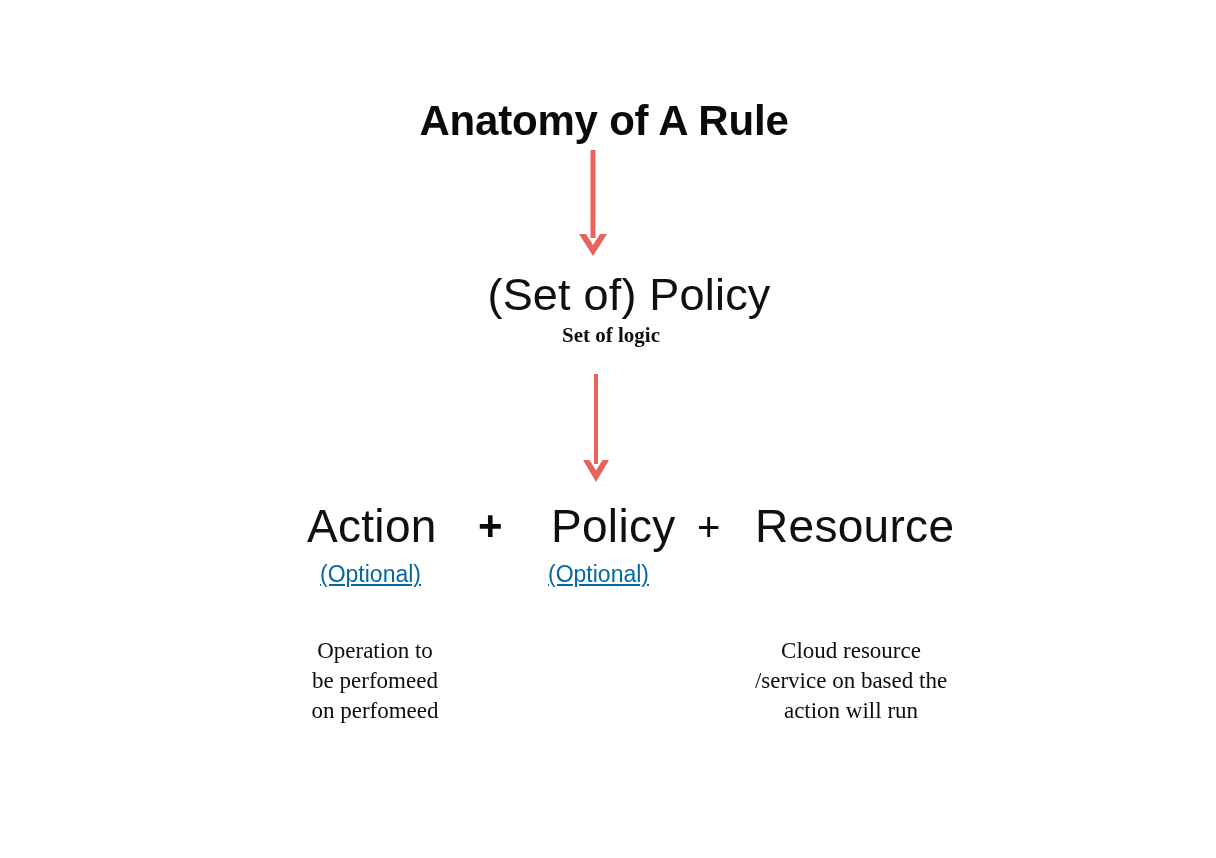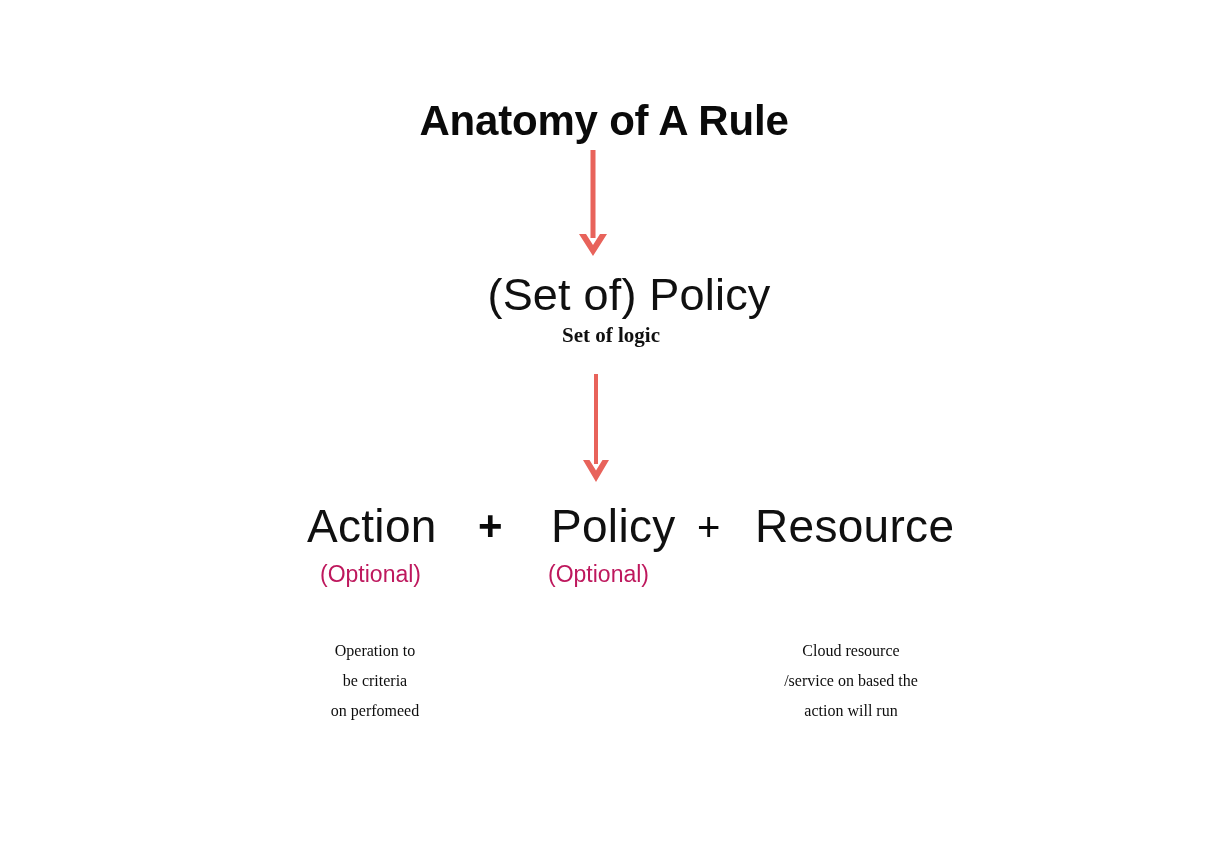--- a/index.html
+++ b/index.html
@@ -117,31 +117,32 @@
     font-weight: 400;
   }
 
   
   .optional {
     position: absolute;
     font-family: "Liberation Sans", sans-serif;
     font-weight: 300;
     font-size: 23px;
     line-height: 1;
-    color: #be185d;
+    color: #0369a1;
     white-space: nowrap;
+    text-decoration: underline;
   }
   .optional-action { left: 320px; top: 563px; }
   .optional-filter { left: 548px; top: 563px; }
 
   
   .desc {
     position: absolute;
     font-family: "Liberation Serif", serif;
-    font-size: 16px;
+    font-size: 23px;
     line-height: 30px;
     text-align: center;
     color: #0d0d0d;
     top: 636px;
   }
   .desc-action   { left: 265px; width: 220px; }
   .desc-filter   { left: 493px; width: 220px; }
   .desc-resource { left: 727px; width: 248px; text-align: center; }
   .desc-line { display: block; white-space: nowrap; }
 </style>
@@ -181,21 +182,21 @@
     <div class="plus plus-2">+</div>
 
     <div class="term term-resource">Resource</div>
   </div>
 
   <div class="optional optional-action">(Optional)</div>
   <div class="optional optional-filter">(Optional)</div>
 
   <div class="desc desc-action">
     <span class="desc-line">Operation to</span>
-    <span class="desc-line">be criteria</span>
+    <span class="desc-line">be perfomeed</span>
     <span class="desc-line">on perfomeed</span>
   </div>
 
 
   <div class="desc desc-resource">
     <span class="desc-line">Cloud resource</span>
     <span class="desc-line">/service on based the</span>
     <span class="desc-line">action will run</span>
   </div>
 

